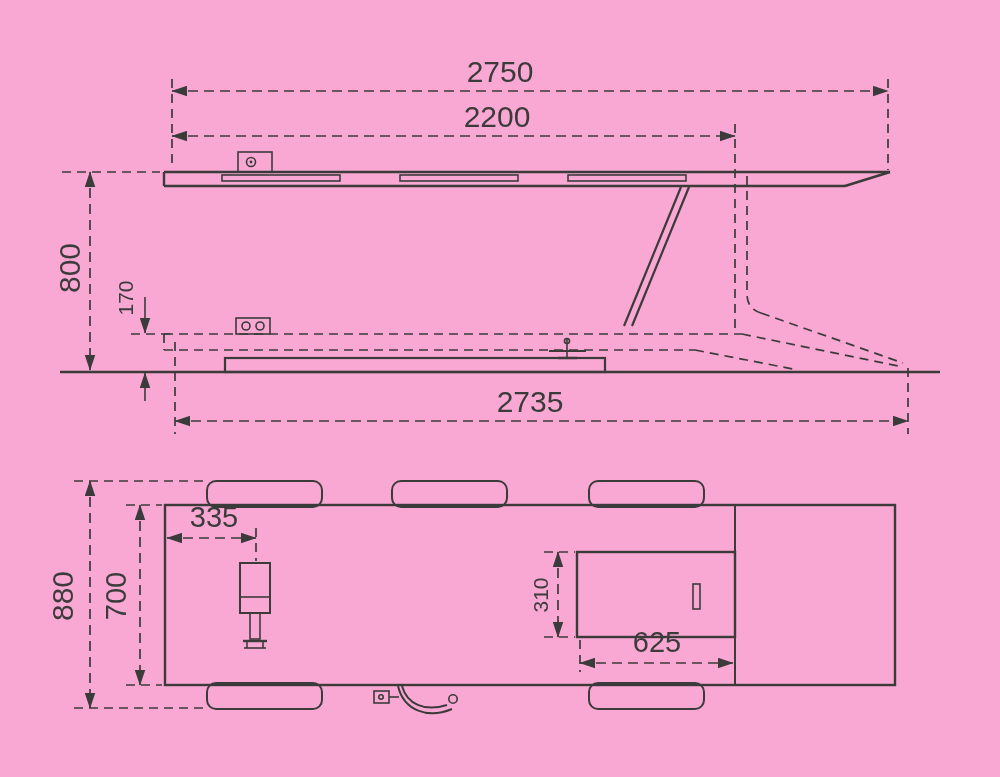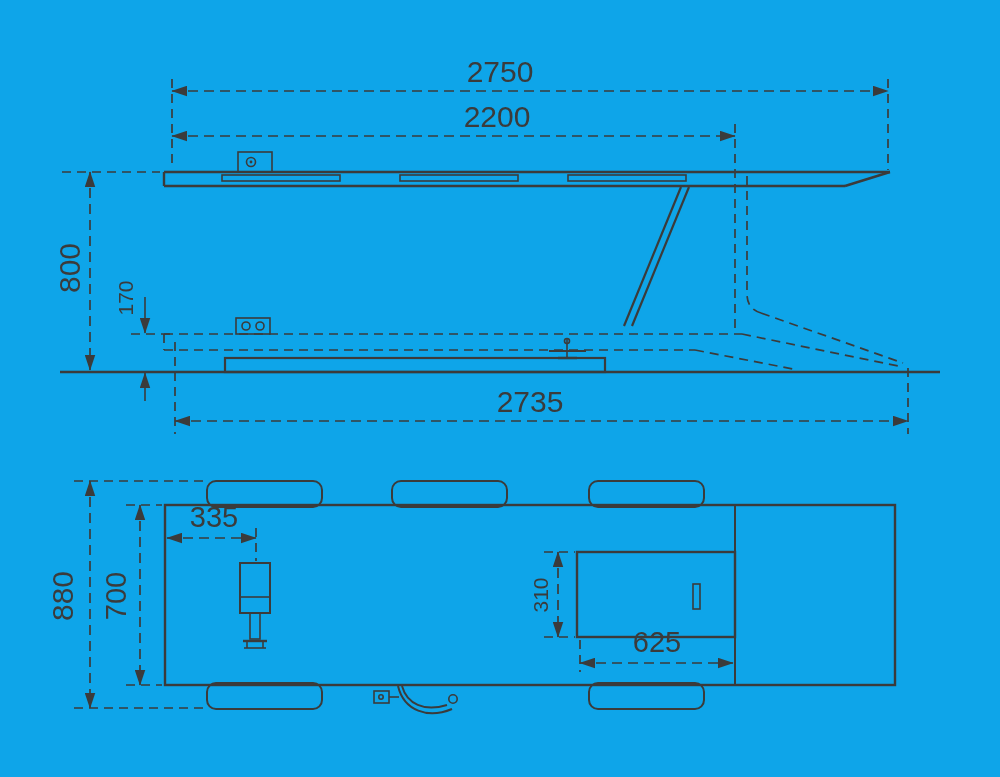--- a/index.html
+++ b/index.html
@@ -1,16 +1,16 @@
 <!DOCTYPE html>
 <html><head>
 <meta charset="utf-8">
 <style>
   html,body{margin:0;padding:0;background:#ffffff;}
-  .stage{position:relative;width:1000px;height:777px;background:#0ea5e9;overflow:hidden;}
+  .stage{position:relative;width:1000px;height:777px;background:#f9a8d4;overflow:hidden;}
   text{font-family:"Liberation Sans","DejaVu Sans",sans-serif;fill:#3b3b3b;}
   .t30{font-size:30px;text-anchor:middle;}
   .t29{font-size:29px;text-anchor:middle;}
   .t21{font-size:21px;text-anchor:middle;}
   .ln{stroke:#3b3b3b;fill:none;stroke-linecap:butt;}
   .w26{stroke-width:2.6;}
   .w24{stroke-width:2.4;}
   .w22{stroke-width:2.2;}
   .w20{stroke-width:2;}
   .w16{stroke-width:1.6;}

